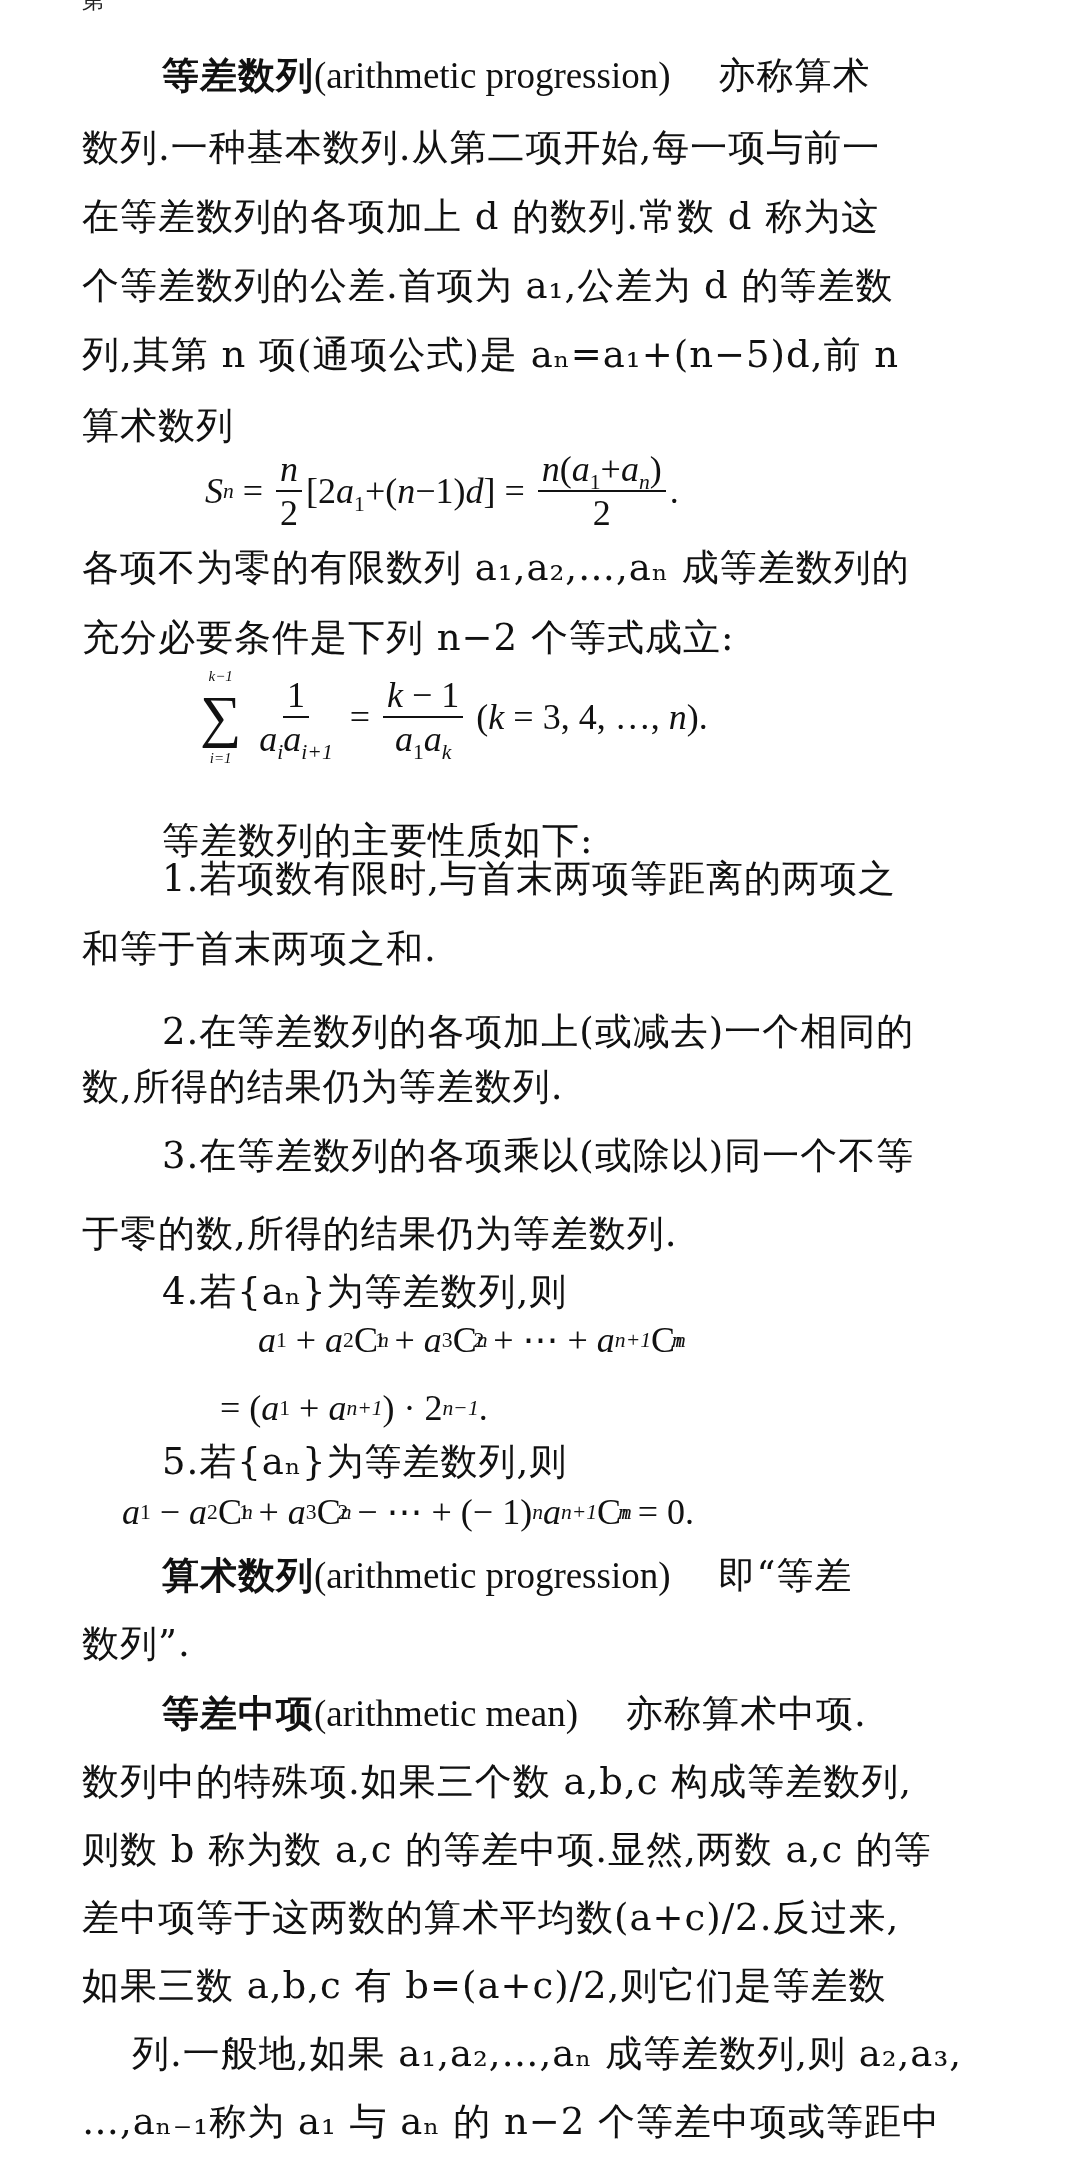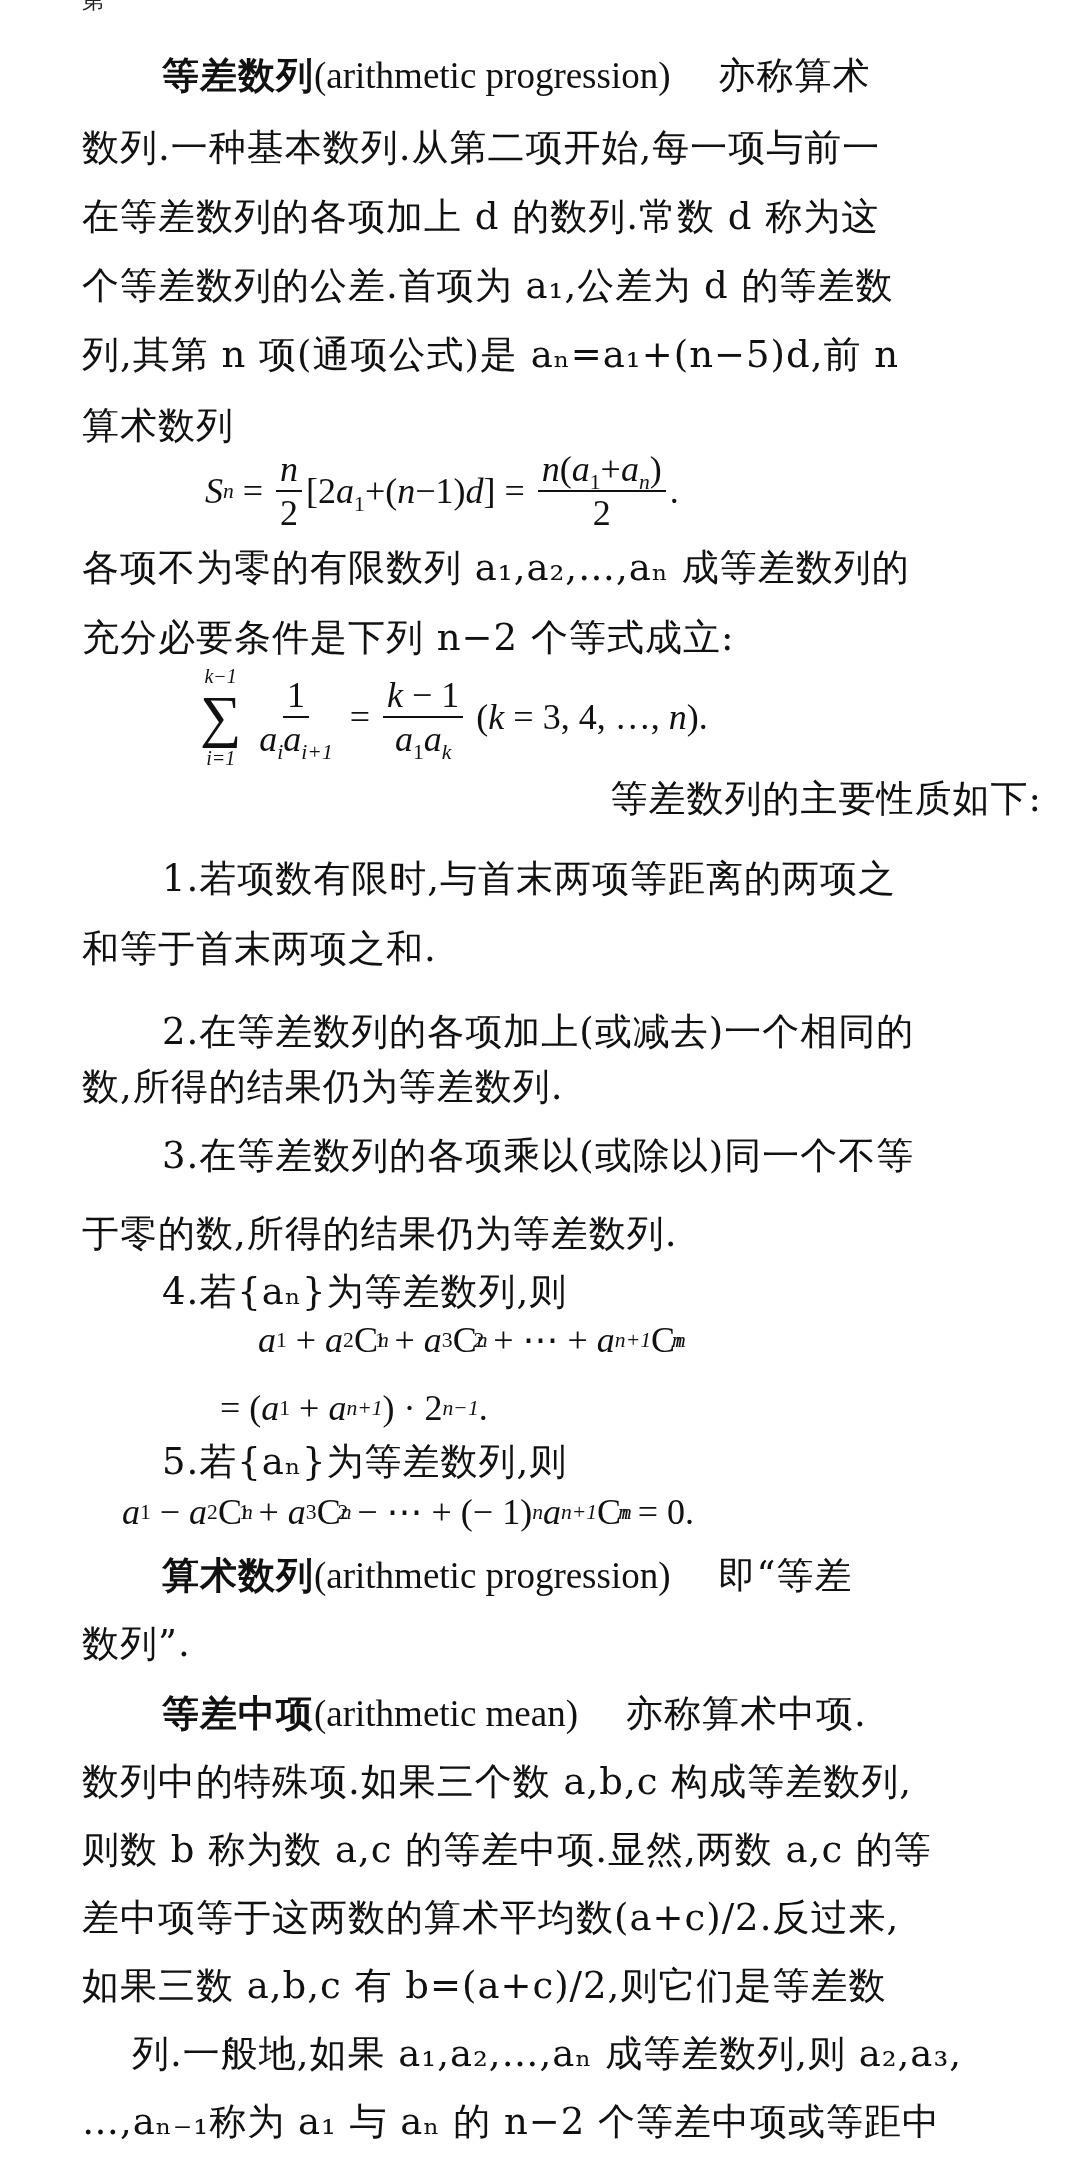--- a/index.html
+++ b/index.html
@@ -27,21 +27,21 @@
 
   .formula {
     position: absolute; font-size: 36px; white-space: nowrap;
     font-family: "Liberation Serif", "DejaVu Serif", serif;
     display: flex; align-items: center;
   }
   .frac { display: inline-flex; flex-direction: column; align-items: center; vertical-align: middle; margin: 0 4px; }
   .frac .num { border-bottom: 2px solid #111; padding: 0 4px; line-height: 42px; }
   .frac .den { padding: 0 4px; line-height: 42px; }
   .sigma { display: inline-flex; flex-direction: column; align-items: center; margin-right: 10px; }
-  .sigma .lim { font-size: 20px; font-style: italic; line-height: 24px; }
+  .sigma .lim { font-size: 15px; font-style: italic; line-height: 24px; }
   .sigma .sym { font-size: 58px; line-height: 58px; }
 </style>
 </head>
 <body>
 
 <div class="page">
 
   <div class="top-fragment">第</div>
 
   <div class="line indent" style="top:52px;">
@@ -80,21 +80,21 @@
         <span class="den"><i>a</i><sub>i</sub><i>a</i><sub>i+1</sub></span>
       </span>
     <span>&nbsp;=&nbsp;</span>
     <span class="frac">
         <span class="num"><i>k</i> − 1</span>
         <span class="den"><i>a</i><sub class="up">1</sub><i>a</i><sub>k</sub></span>
       </span>
     <span>&nbsp;(<i>k</i> = 3, 4, …, <i>n</i>).</span>
   </div>
 
-  <div class="line indent" style="top:775px;text-align:right;">等差数列的主要性质如下:</div>
+  <div class="line indent" style="top:817px;">等差数列的主要性质如下:</div>
 
   <div class="line indent" style="top:855px;">1.若项数有限时,与首末两项等距离的两项之</div>
   <div class="line" style="top:925px;">和等于首末两项之和.</div>
   <div class="line indent" style="top:1008px;">2.在等差数列的各项加上(或减去)一个相同的</div>
   <div class="line" style="top:1063px;">数,所得的结果仍为等差数列.</div>
   <div class="line indent" style="top:1132px;">3.在等差数列的各项乘以(或除以)同一个不等</div>
   <div class="line" style="top:1200px;margin-top:10px;">于零的数,所得的结果仍为等差数列.</div>
   <div class="line indent" style="top:1268px;">4.若{aₙ}为等差数列,则</div>
 
   <div class="formula" style="left:258px; top:1310px; height:60px;">

